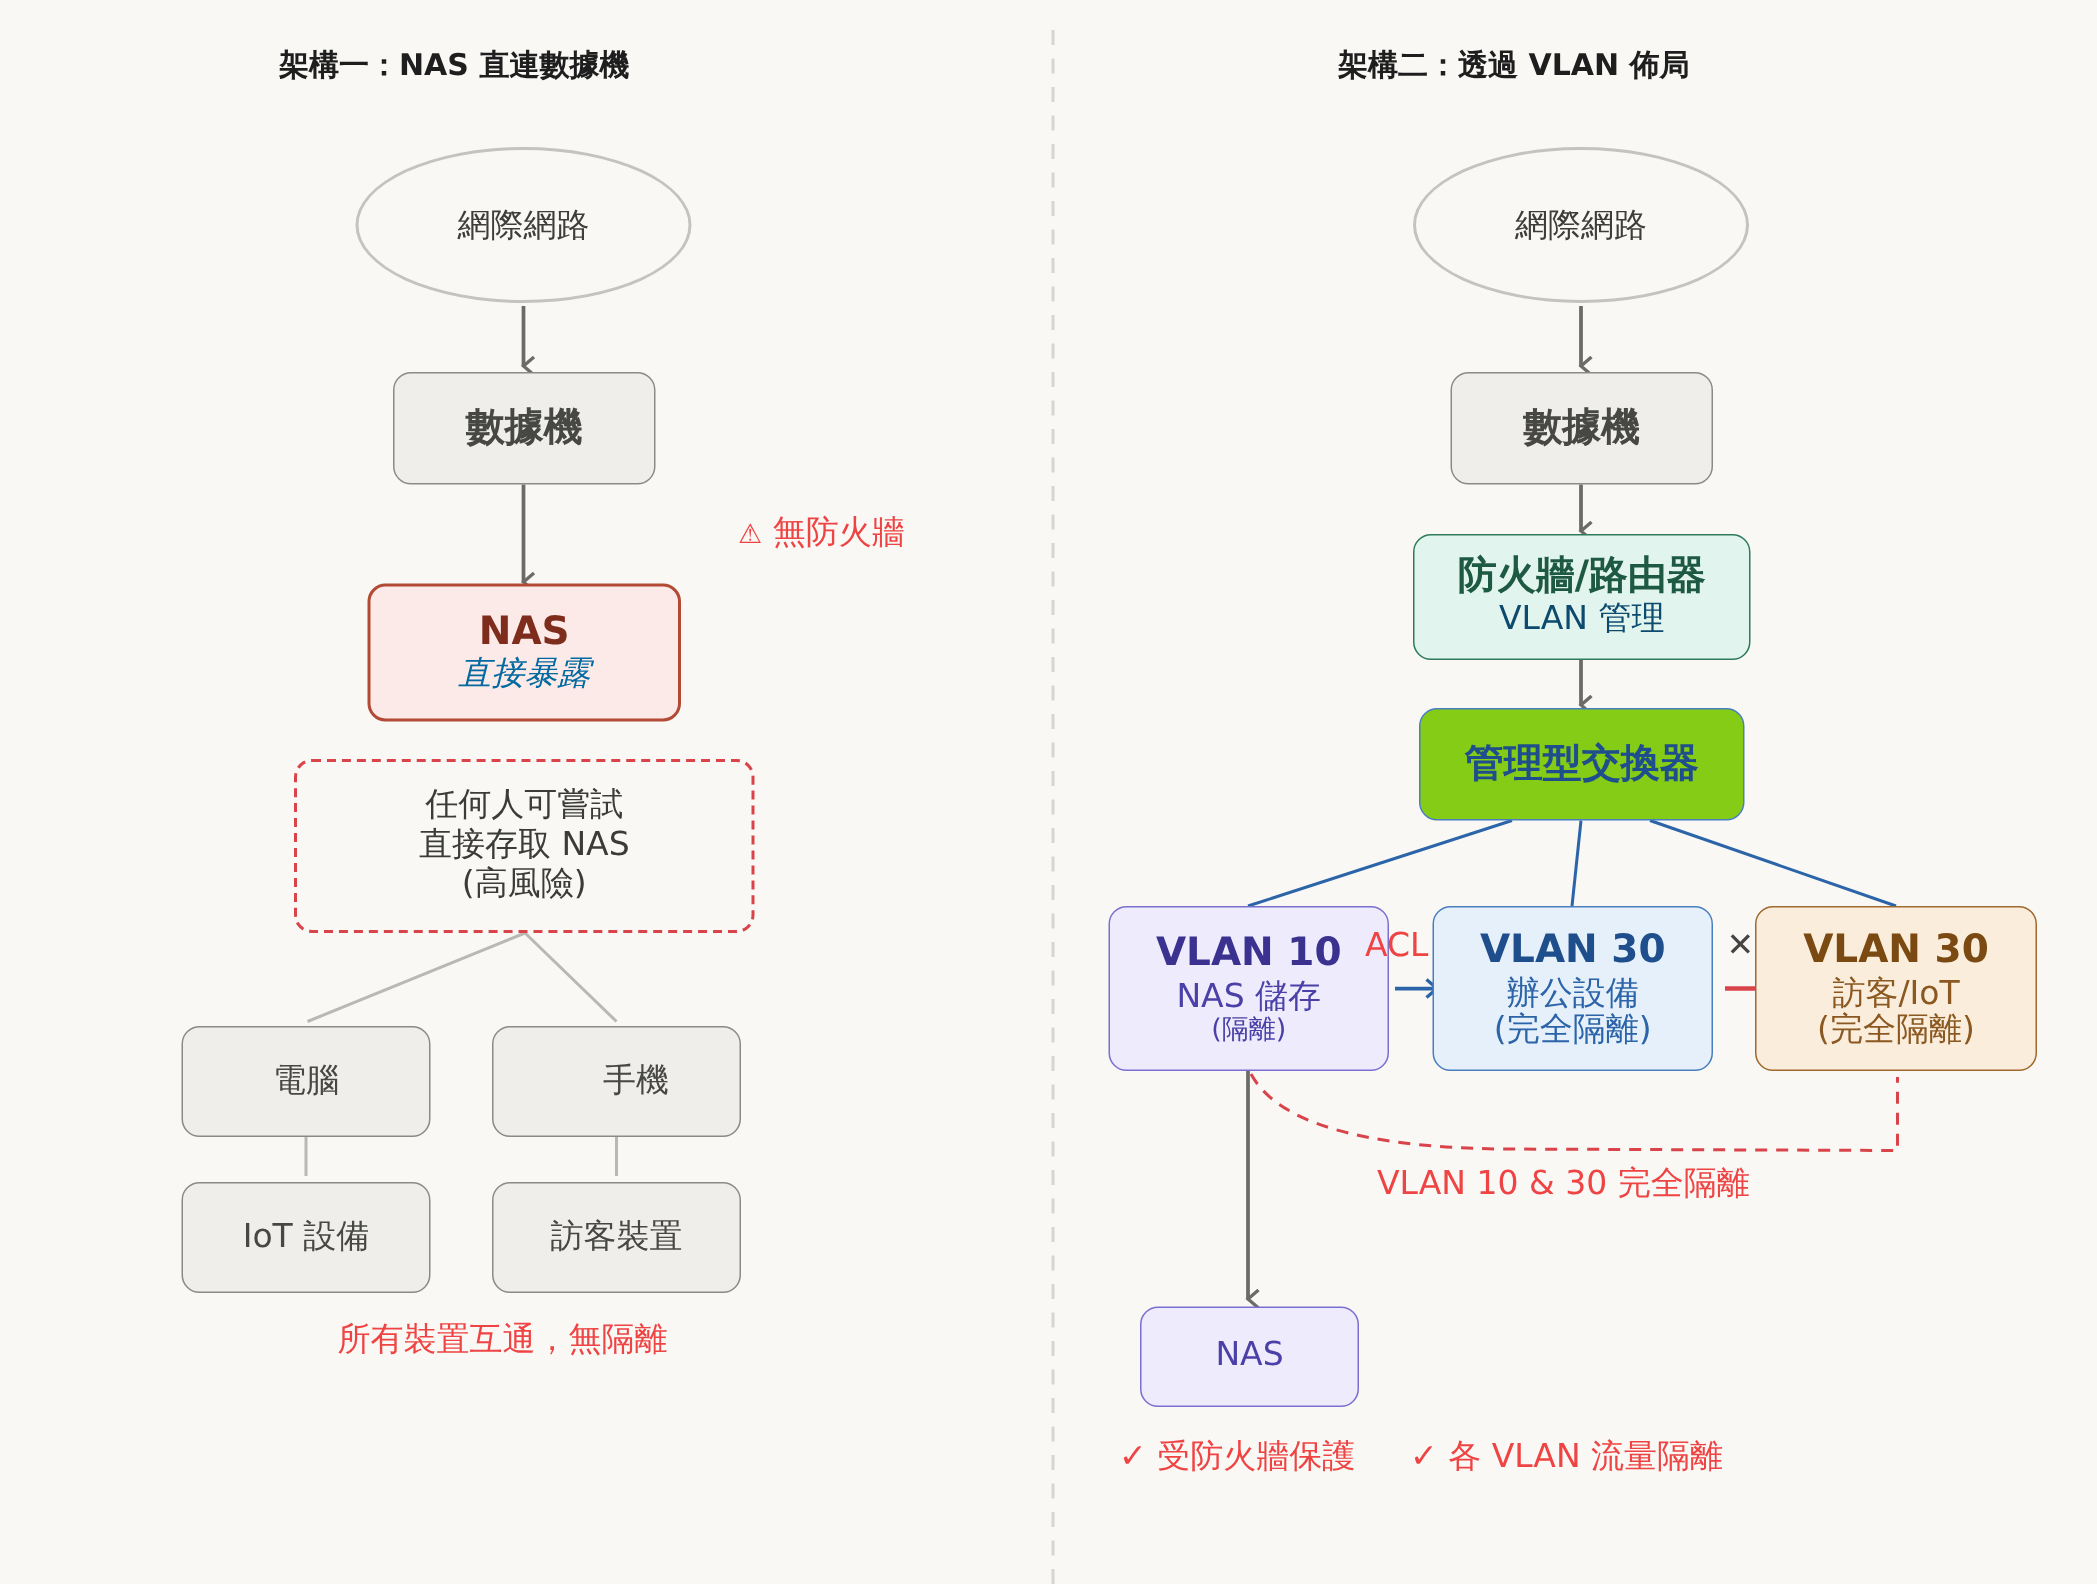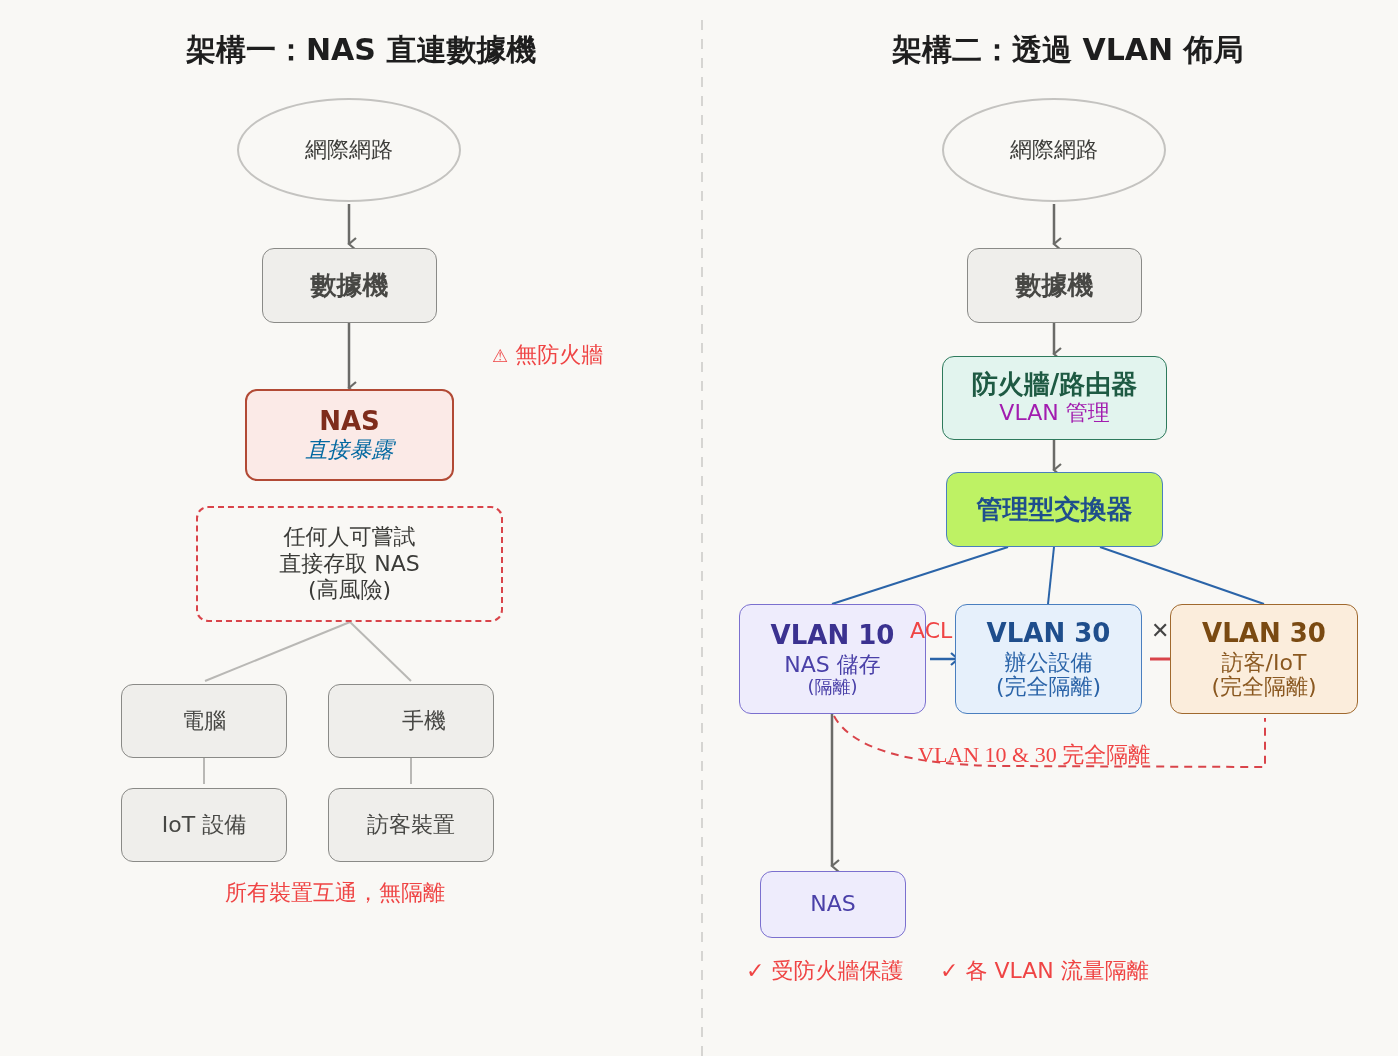--- a/index.html
+++ b/index.html
@@ -1,19 +1,19 @@
 <!DOCTYPE html>
 <html><head>
 <meta charset="utf-8">
 <style>
   html, body { margin:0; padding:0; }
   body { width:1398px; height:1056px; background:#f9f8f5; position:relative; overflow:hidden;
          font-family:"DejaVu Sans", "Liberation Sans", sans-serif; color:#333; }
   .abs { position:absolute; }
-  .title { font-size:30px; font-weight:bold; color:#1e1e1e; white-space:nowrap; }
+  .title { font-size:20px; font-weight:bold; color:#1e1e1e; white-space:nowrap; }
   .node { position:absolute; box-sizing:border-box; border-radius:12px; display:flex; flex-direction:column;
           align-items:center; justify-content:center; text-align:center; line-height:1.2; }
   .gray { background:#efeeeb; border:1.5px solid #8a8a87; color:#474744; }
   .lbl { position:absolute; white-space:nowrap; font-size:22px; color:#ef4444; }
   svg.wires { position:absolute; left:0; top:0; width:1398px; height:1056px; }
   .ellipse-text { font-size:22px; color:#3d3d3a; }
 </style>
 </head>
 <body>
 
@@ -94,24 +94,24 @@
 <div class="abs" style="left:942px; top:98px; width:224px; height:104px; border:2px solid #c4c3c0; border-radius:50%; box-sizing:border-box; display:flex; align-items:center; justify-content:center; background:#f9f8f5;">
   <span class="ellipse-text">網際網路</span>
 </div>
 
 <div class="node gray" style="left:967px; top:248px; width:175px; height:75px;">
   <span style="font-size:26px; font-weight:bold;">數據機</span>
 </div>
 
 <div class="node" style="left:942px; top:356px; width:225px; height:84px; background:#e2f4ee; border:1.5px solid #2e7a5c; color:#1e5a43;">
   <span style="font-size:26px; font-weight:bold;">防火牆/路由器</span>
-  <span style="font-size:22px; color:#a21caf;">VLAN 管理</span>
+  <span style="font-size:22px; color:#0c4a6e;">VLAN 管理</span>
 </div>
 
-<div class="node" style="left:946px; top:472px; width:217px; height:75px; background:#bef264; border:1.5px solid #4a7fbf; color:#1f4e8c;">
+<div class="node" style="left:946px; top:472px; width:217px; height:75px; background:#84cc16; border:1.5px solid #4a7fbf; color:#1f4e8c;">
   <span style="font-size:26px; font-weight:bold;">管理型交換器</span>
 </div>
 
 <div class="node" style="left:739px; top:604px; width:187px; height:110px; background:#eeecfc; border:1.5px solid #7b70cf; color:#3b3290; line-height:1.1;">
   <span style="font-size:26px; font-weight:bold; margin-bottom:4px;">VLAN 10</span>
   <span style="font-size:22px; color:#4a40a8;">NAS 儲存</span>
   <span style="font-size:18px; color:#4a40a8;">(隔離)</span>
 </div>
 
 <div class="lbl" style="left:910px; top:618px; font-size:22px;">ACL</div>
@@ -123,20 +123,20 @@
 </div>
 
 <div class="lbl" style="left:1151px; top:618px; font-size:22px; color:#444;">✕</div>
 
 <div class="node" style="left:1170px; top:604px; width:188px; height:110px; background:#fbeddc; border:1.5px solid #a0692e; color:#7a4a12; line-height:1.1;">
   <span style="font-size:26px; font-weight:bold; margin-bottom:4px;">VLAN 30</span>
   <span style="font-size:22px; color:#8a5820;">訪客/IoT</span>
   <span style="font-size:22px; color:#8a5820;">(完全隔離)</span>
 </div>
 
-<div class="lbl" style="left:918px; top:740px;font-family:Liberation Serif, serif;">VLAN 10 &amp; 30 完全隔離</div>
+<div class="lbl" style="left:918px; top:774px;">VLAN 10 &amp; 30 完全隔離</div>
 
 <div class="node" style="left:760px; top:871px; width:146px; height:67px; background:#eeecfc; border:1.5px solid #7b70cf; color:#4a40a8;">
   <span style="font-size:22px;">NAS</span>
 </div>
 
 <div class="lbl" style="left:746px; top:956px;">✓ 受防火牆保護</div>
 <div class="lbl" style="left:940px; top:956px;">✓ 各 VLAN 流量隔離</div>
 
 </body></html>

